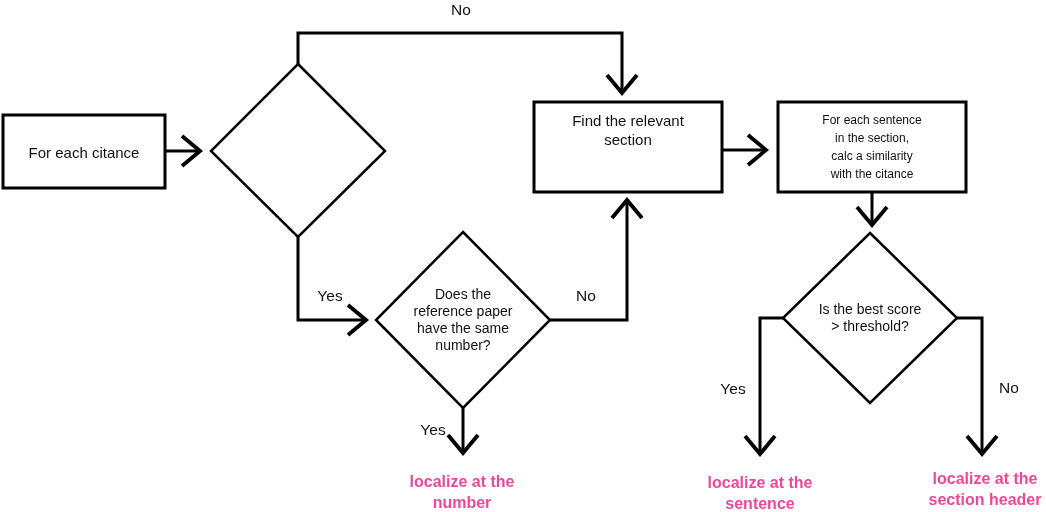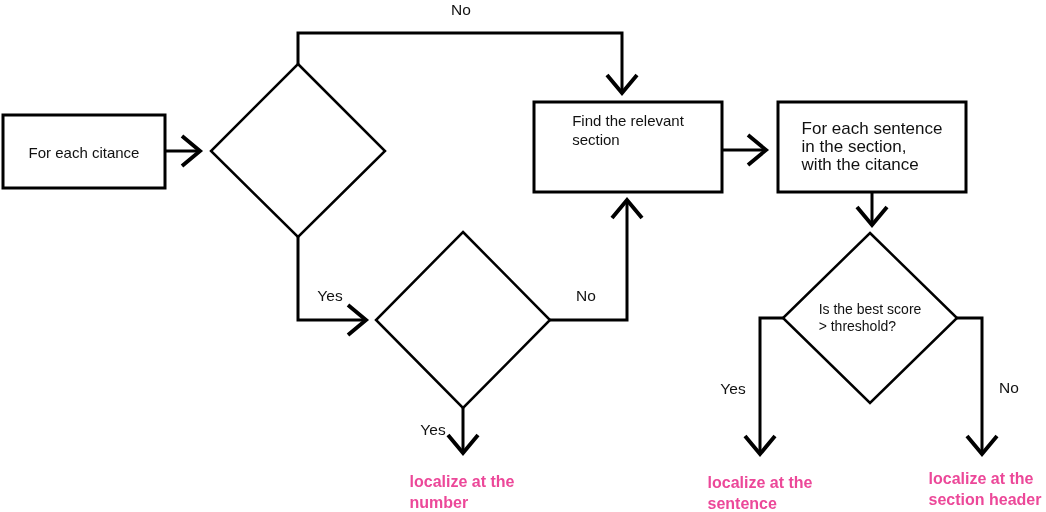--- a/index.html
+++ b/index.html
@@ -16,26 +16,26 @@
     overflow: hidden;
   }
   .canvas svg {
     position: absolute;
     left: 0;
     top: 0;
   }
   .lbl {
     position: absolute;
     transform: translate(-50%, -50%);
-    text-align: left;
+    text-align: center;
     color: #111111;
     white-space: nowrap;
   }
   .node-text {
-    font-size: 17px;
+    font-size: 12px;
     line-height: 18px;
   }
   .node-text-sm {
     font-size: 14px;
     line-height: 17px;
   }
   .box-text {
     font-size: 15px;
     line-height: 19px;
   }
@@ -83,23 +83,30 @@
 
 
   <div class="lbl box-text" style="left:628px; top:130px;">
     <div>Find the relevant</div>
     <div>section</div>
   </div>
 
   <div class="lbl node-text" style="left:872px; top:147px;">
     <div>For each sentence</div>
     <div>in the section,</div>
+    <div>calc a similarity</div>
     <div>with the citance</div>
   </div>
 
+  <div class="lbl node-text-sm" style="left:463px; top:320px;">
+    <div>Does the</div>
+    <div>reference paper</div>
+    <div>have the same</div>
+    <div>number?</div>
+  </div>
 
   <div class="lbl node-text-sm" style="left:870px; top:318px;">
     <div>Is the best score</div>
     <div>&gt; threshold?</div>
   </div>
 
   <div class="lbl edge-lbl" style="left:461px; top:10px;">No</div>
   <div class="lbl edge-lbl" style="left:330px; top:296px;">Yes</div>
   <div class="lbl edge-lbl" style="left:586px; top:296px;">No</div>
   <div class="lbl edge-lbl" style="left:433px; top:430px;">Yes</div>

